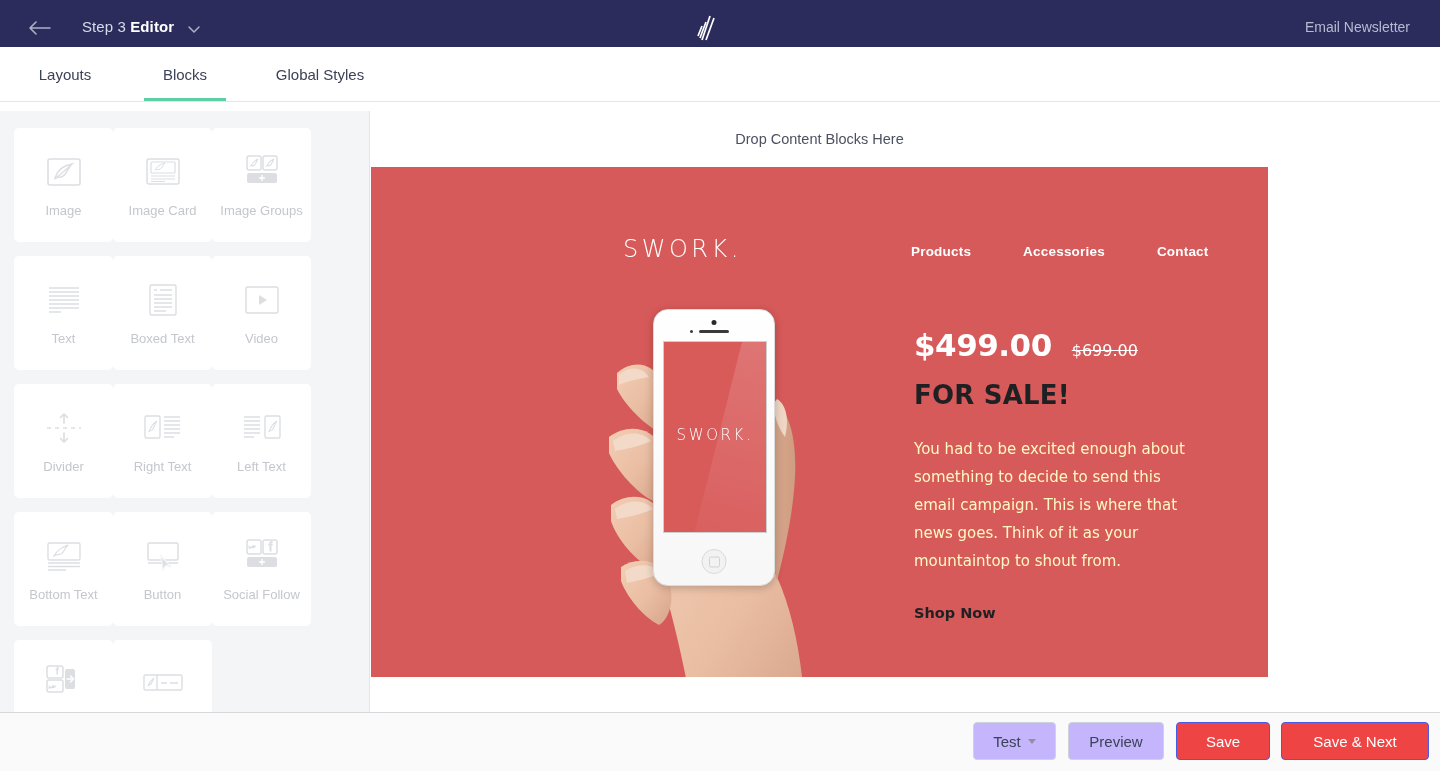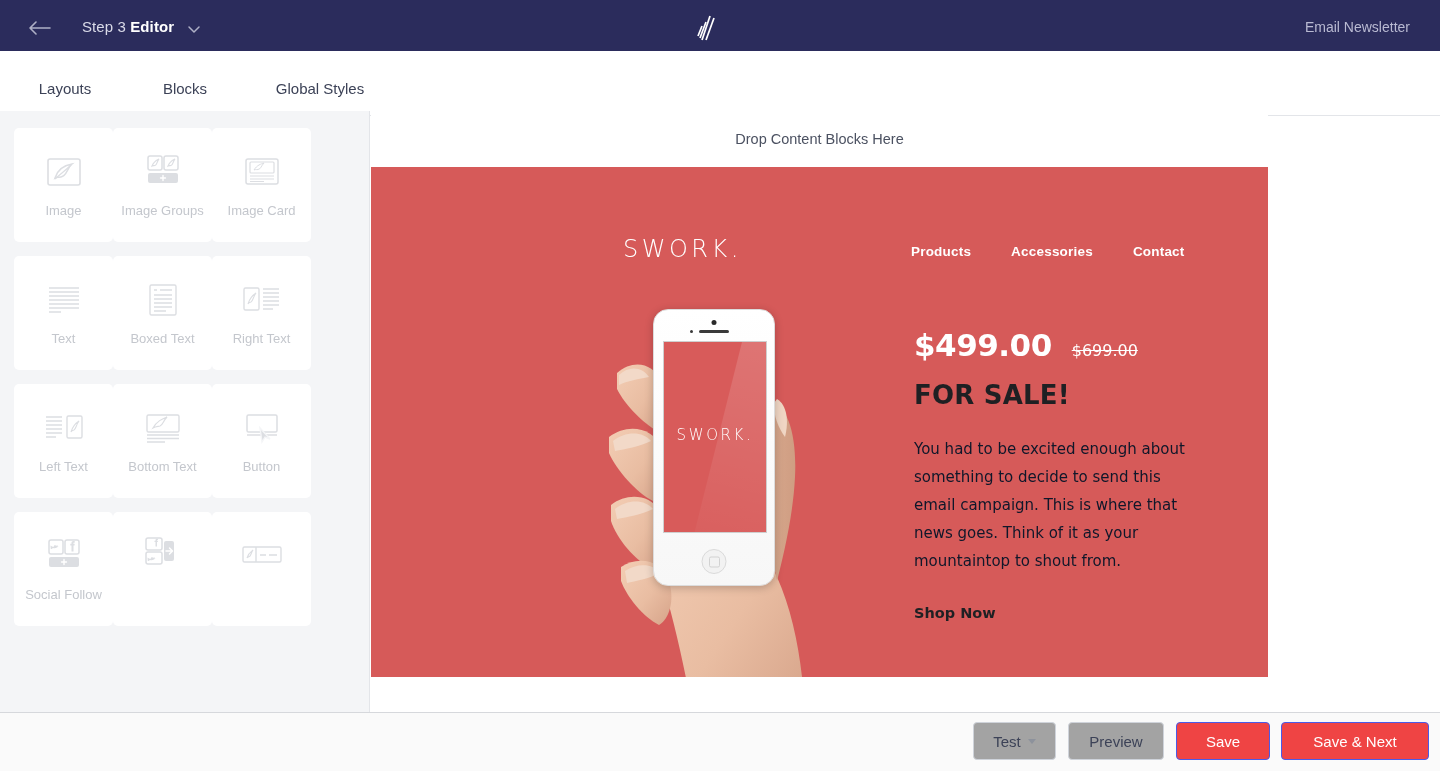--- a/index.html
+++ b/index.html
@@ -45,21 +45,21 @@
     font-size: 14.5px; color: #ffffff; font-weight: bold;
     letter-spacing: 1.4px;
   }
   .email-type {
     position: absolute; right: 30px; top: 19px;
     font-size: 14px; color: #b9bad2;
   }
 
   
   .tabbar {
-    position: absolute; top: 61px; left: 0;
+    position: absolute; top: 47px; left: 0;
     width: 1440px; height: 55px;
     background: #ffffff;
     border-bottom: 1px solid #e3e5e9;
   }
   .tabs { position: absolute; left: 0; top: 0; height: 54px; display: flex; }
   .tab {
     height: 54px; display: flex; align-items: center; justify-content: center;
     font-size: 15px; color: #3c4257; cursor: pointer;
     position: relative;
   }
@@ -136,21 +136,21 @@
     position: relative; height: 510px;
     background: #d65a59; overflow: hidden;
   }
   .hero-logo {
     position: absolute; left: 252px; top: 68px;
     font-size: 24px; color: #ffffff; letter-spacing: 3.5px;
     font-family: "DejaVu Sans", sans-serif; font-weight: 300;
   }
   .hero-links {
     position: absolute; left: 540px; top: 77px;
-    display: flex; gap: 40px; justify-content: flex-end;
+    display: flex; gap: 52px; justify-content: flex-end;
   }
   .hero-link {
     font-size: 13.5px; color: #ffffff; font-weight: bold;
     cursor: pointer; letter-spacing: .2px;
   }
 
   .hero-right {
     position: absolute; left: 543px; top: 160px; width: 300px;
   }
   .price-row { display: flex; align-items: baseline; gap: 20px; }
@@ -162,21 +162,21 @@
     font-size: 16px; color: #ffffff; font-weight: normal;
     text-decoration: line-through;
     font-family: "DejaVu Sans", sans-serif;
   }
   .for-sale {
     margin-top: 17px; font-size: 26px; color: #1f2023;
     font-weight: bold; letter-spacing: .2px;
     font-family: "DejaVu Sans", sans-serif;
   }
   .hero-body {
-    margin-top: 25px; font-size: 15px; color: #0f172a;
+    margin-top: 25px; font-size: 15px; color: #fef9c3;
     line-height: 28px; width: 290px;
     font-family: "DejaVu Sans", sans-serif;
   }
   .shop-now {
     margin-top: 30px; font-size: 14.5px; color: #1f2023;
     font-weight: bold; cursor: pointer;
     font-family: "DejaVu Sans", sans-serif;
   }
 
   
@@ -241,21 +241,21 @@
     width: 1440px; height: 59px;
     background: #fafafa;
     border-top: 1px solid #d6d8dc;
   }
   .bbtn {
     position: absolute; top: 722px; height: 38px;
     border-radius: 4px; font-size: 15px;
     display: flex; align-items: center; justify-content: center;
     cursor: pointer; font-family: "Liberation Sans", sans-serif;
   }
-  .bbtn.outline { background: #a3a3a3; border: 1px solid #cfd3da; color: #3c4257; justify-content: center; }
+  .bbtn.outline { background: #c4b5fd; border: 1px solid #cfd3da; color: #3c4257; justify-content: center; }
   .bbtn.primary { background: #ef4444; border: 1px solid #4a5ae8; color: #ffffff; }
   .bbtn.test { left: 973px; width: 83px; gap: 7px; }
   .bbtn.preview { left: 1068px; width: 96px; }
   .bbtn.save { left: 1176px; width: 94px; }
   .bbtn.savenext { left: 1281px; width: 148px; }
   .tiny-caret { width: 0; height: 0; border-left: 4px solid transparent;
     border-right: 4px solid transparent; border-top: 5px solid #8d929c; }
 </style>
 </head>
 <body>
@@ -340,66 +340,85 @@
             <rect x="4" y="3" width="32" height="26" rx="2" stroke="#dcdee2" stroke-width="1.6"></rect>
             <path d="M11 22c3-10 11-13 17-14-5 4-5 12-11 13-3 .5-4-.5-6 1z" stroke="#dcdee2" stroke-width="1.5" fill="none"></path>
             <path d="M11 23c5-5 10-8 16-14" stroke="#dcdee2" stroke-width="1.3"></path>
           </svg>
         </span>
         <span class="block-label">Image</span>
       </div>
 
       <div class="block-card">
         <span class="block-icon">
+          <svg width="42" height="32" viewBox="0 0 42 32" fill="none">
+            <rect x="5" y="3" width="32" height="25" rx="2" stroke="#dcdee2" stroke-width="1.5"></rect>
+            <rect x="9" y="6" width="24" height="11" rx="1" stroke="#dcdee2" stroke-width="1.2"></rect>
+            <path d="M13 14c3-5 7-6 10-7-3 3-3 6-6 6.5-2 .3-2.5-.2-4 .5z" stroke="#dcdee2" stroke-width="1"></path>
+            <path d="M9 20h24M9 23h24M9 25.5h14" stroke="#dcdee2" stroke-width="1.2"></path>
+          </svg>
+        </span>
+        <span class="block-label">Image Card</span>
+      </div>
+
+      <div class="block-card">
+        <span class="block-icon">
           <svg width="42" height="36" viewBox="0 0 42 36" fill="none">
             <rect x="6" y="2" width="14" height="14" rx="2" stroke="#dcdee2" stroke-width="1.5"></rect>
             <rect x="22" y="2" width="14" height="14" rx="2" stroke="#dcdee2" stroke-width="1.5"></rect>
             <path d="M10 12c2-5 5-6 7-7-2 2-2 6-4 6.5-1 .3-2 0-3 .5z" stroke="#dcdee2" stroke-width="1.1"></path>
             <path d="M26 12c2-5 5-6 7-7-2 2-2 6-4 6.5-1 .3-2 0-3 .5z" stroke="#dcdee2" stroke-width="1.1"></path>
             <rect x="6" y="19" width="30" height="10" rx="2" fill="#dcdee2"></rect>
             <path d="M21 21.5v5M18.5 24h5" stroke="#ffffff" stroke-width="1.4" stroke-linecap="round"></path>
           </svg>
         </span>
         <span class="block-label">Image Groups</span>
       </div>
 
       <div class="block-card">
         <span class="block-icon">
-          <svg width="42" height="32" viewBox="0 0 42 32" fill="none">
-            <rect x="5" y="3" width="32" height="25" rx="2" stroke="#dcdee2" stroke-width="1.5"></rect>
-            <rect x="9" y="6" width="24" height="11" rx="1" stroke="#dcdee2" stroke-width="1.2"></rect>
-            <path d="M13 14c3-5 7-6 10-7-3 3-3 6-6 6.5-2 .3-2.5-.2-4 .5z" stroke="#dcdee2" stroke-width="1"></path>
-            <path d="M9 20h24M9 23h24M9 25.5h14" stroke="#dcdee2" stroke-width="1.2"></path>
-          </svg>
-        </span>
-        <span class="block-label">Image Card</span>
-      </div>
-
-      <div class="block-card">
-        <span class="block-icon">
           <svg width="40" height="32" viewBox="0 0 40 32" fill="none">
             <g stroke="#dcdee2" stroke-width="1.7">
               <path d="M5 4h30M5 8h30M5 12h30M5 16h30M5 20h30M5 24h30M5 28h12"></path>
             </g>
           </svg>
         </span>
         <span class="block-label">Text</span>
       </div>
 
       <div class="block-card">
         <span class="block-icon">
           <svg width="40" height="34" viewBox="0 0 40 34" fill="none">
             <rect x="7" y="2" width="26" height="30" rx="1.5" stroke="#dcdee2" stroke-width="1.4"></rect>
             <path d="M11 7h3M17 7h12M11 12h18M11 16h18M11 20h18M11 24h18M11 28h12" stroke="#dcdee2" stroke-width="1.3"></path>
           </svg>
         </span>
         <span class="block-label">Boxed Text</span>
       </div>
 
-
+      <div class="block-card">
+        <span class="block-icon">
+          <svg width="42" height="32" viewBox="0 0 42 32" fill="none">
+            <rect x="5" y="3" width="32" height="26" rx="2" stroke="#dcdee2" stroke-width="1.5"></rect>
+            <path d="M18 11l8 5-8 5z" fill="#dcdee2"></path>
+          </svg>
+        </span>
+        <span class="block-label">Video</span>
+      </div>
+
+      <div class="block-card">
+        <span class="block-icon">
+          <svg width="42" height="34" viewBox="0 0 42 34" fill="none">
+            <path d="M21 3v9M17.5 6.5L21 3l3.5 3.5" stroke="#dcdee2" stroke-width="1.7" stroke-linecap="round" stroke-linejoin="round"></path>
+            <path d="M21 31v-9M17.5 27.5L21 31l3.5-3.5" stroke="#dcdee2" stroke-width="1.7" stroke-linecap="round" stroke-linejoin="round"></path>
+            <path d="M4 17h34" stroke="#dcdee2" stroke-width="1.7" stroke-dasharray="4 4"></path>
+          </svg>
+        </span>
+        <span class="block-label">Divider</span>
+      </div>
 
       <div class="block-card">
         <span class="block-icon">
           <svg width="44" height="30" viewBox="0 0 44 30" fill="none">
             <rect x="4" y="3" width="15" height="22" rx="1.5" stroke="#dcdee2" stroke-width="1.4"></rect>
             <path d="M8 19c2-7 5-9 8-11-3 4-3 8-5 9-1.5.5-2 .3-3 2z" stroke="#dcdee2" stroke-width="1.1"></path>
             <g stroke="#dcdee2" stroke-width="1.5">
               <path d="M23 4h16M23 8h16M23 12h16M23 16h16M23 20h16M23 24h10"></path>
             </g>
           </svg>

